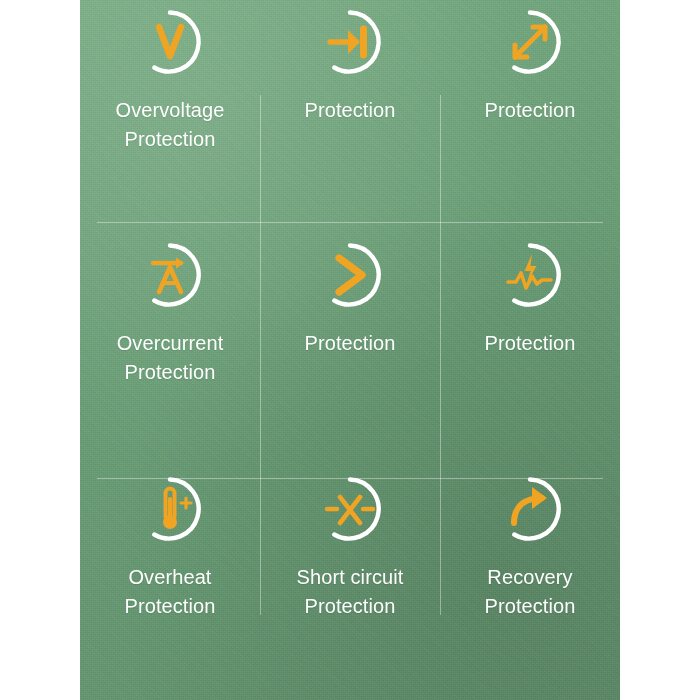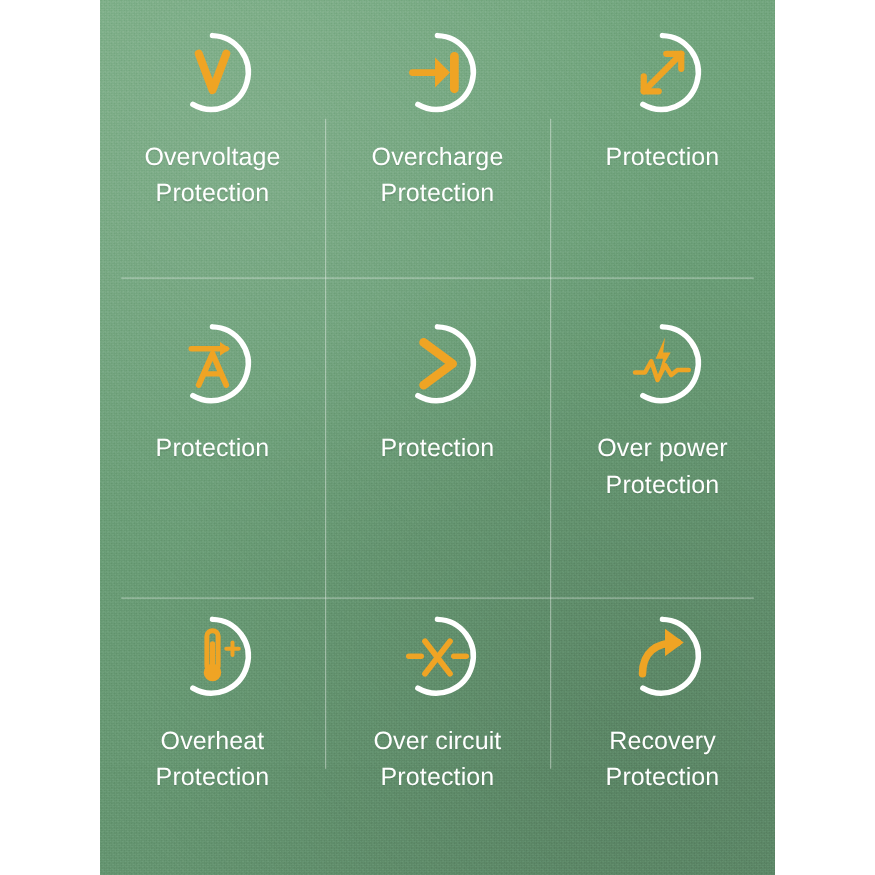--- a/index.html
+++ b/index.html
@@ -61,21 +61,21 @@
     grid-template-rows: 1fr 1fr 1fr;
     z-index: 2;
   }
 
   .cell {
     position: relative;
     display: flex;
     flex-direction: column;
     align-items: center;
     justify-content: flex-start;
-    padding-top: 22px;
+    padding-top: 6px;
     box-sizing: border-box;
   }
 
   .icon-wrap {
     width: 72px;
     height: 72px;
     display: block;
     margin-bottom: 18px;
   }
   .icon-wrap svg { display: block; width: 72px; height: 72px; }
@@ -131,21 +131,20 @@
       <div class="cell">
         <span class="icon-wrap">
           <svg viewBox="0 0 72 72">
             <path d="M36 6.5 A29.5 29.5 0 1 1 20.3 61.5" fill="none" stroke="#ffffff" stroke-width="4.4" stroke-linecap="round"></path>
             <line x1="16" y1="36" x2="42" y2="36" stroke="#efa424" stroke-width="5.4" stroke-linecap="round"></line>
             <path d="M34 24 L46 36 L34 48 Z" fill="#efa424"></path>
             <line x1="49.5" y1="23" x2="49.5" y2="49" stroke="#efa424" stroke-width="7" stroke-linecap="round"></line>
           </svg>
         </span>
         <div class="label">
-          <span>Overcharge</span>
           <span class="l2">Protection</span>
         </div>
       </div>
 
       <div class="cell">
         <span class="icon-wrap">
           <svg viewBox="0 0 72 72">
             <path d="M36 6.5 A29.5 29.5 0 1 1 20.3 61.5" fill="none" stroke="#ffffff" stroke-width="4.4" stroke-linecap="round"></path>
             <line x1="21" y1="51" x2="51" y2="21" stroke="#efa424" stroke-width="5" stroke-linecap="round"></line>
             <polyline points="51,33 51,21 39,21" fill="none" stroke="#efa424" stroke-width="5" stroke-linecap="round" stroke-linejoin="round"></polyline>
@@ -161,20 +160,21 @@
         <span class="icon-wrap">
           <svg viewBox="0 0 72 72">
             <path d="M36 6.5 A29.5 29.5 0 1 1 20.3 61.5" fill="none" stroke="#ffffff" stroke-width="4.4" stroke-linecap="round"></path>
             <line x1="19" y1="24" x2="47" y2="24" stroke="#efa424" stroke-width="4.4" stroke-linecap="round"></line>
             <path d="M42 18.5 L50 24 L42 29.5 Z" fill="#efa424"></path>
             <path d="M25 53 L36 28 L47 53" fill="none" stroke="#efa424" stroke-width="4.6" stroke-linecap="round" stroke-linejoin="round"></path>
             <line x1="29.5" y1="44" x2="42.5" y2="44" stroke="#efa424" stroke-width="4.2" stroke-linecap="round"></line>
           </svg>
         </span>
         <div class="label">
+          <span>Overcurrent</span>
           <span class="l2">Protection</span>
         </div>
       </div>
 
       <div class="cell">
         <span class="icon-wrap">
           <svg viewBox="0 0 72 72">
             <path d="M36 6.5 A29.5 29.5 0 1 1 20.3 61.5" fill="none" stroke="#ffffff" stroke-width="4.4" stroke-linecap="round"></path>
             <path d="M25 19 L48 36 L25 53" fill="none" stroke="#efa424" stroke-width="7.2" stroke-linecap="round" stroke-linejoin="round"></path>
           </svg>
@@ -186,21 +186,20 @@
 
       <div class="cell">
         <span class="icon-wrap">
           <svg viewBox="0 0 72 72">
             <path d="M36 6.5 A29.5 29.5 0 1 1 20.3 61.5" fill="none" stroke="#ffffff" stroke-width="4.4" stroke-linecap="round"></path>
             <path d="M14 43 L22 43 L27 34 L32 49 L38 37 L43 45 L48 41 L57 41" fill="none" stroke="#efa424" stroke-width="3.6" stroke-linecap="round" stroke-linejoin="round"></path>
             <path d="M38 15 L30.5 32 L36.5 32 L33 44 L42.5 27 L36.5 27 Z" fill="#efa424"></path>
           </svg>
         </span>
         <div class="label">
-          <span>Over power</span>
           <span class="l2">Protection</span>
         </div>
       </div>
 
       <div class="cell">
         <span class="icon-wrap">
           <svg viewBox="0 0 72 72">
             <path d="M36 6.5 A29.5 29.5 0 1 1 20.3 61.5" fill="none" stroke="#ffffff" stroke-width="4.4" stroke-linecap="round"></path>
             <path d="M31.5 44 L31.5 20 a4.5 4.5 0 0 1 9 0 L40.5 44" fill="none" stroke="#efa424" stroke-width="4" stroke-linecap="round" stroke-linejoin="round"></path>
             <circle cx="36" cy="49" r="7" fill="#efa424"></circle>
@@ -219,21 +218,21 @@
         <span class="icon-wrap">
           <svg viewBox="0 0 72 72">
             <path d="M36 6.5 A29.5 29.5 0 1 1 20.3 61.5" fill="none" stroke="#ffffff" stroke-width="4.4" stroke-linecap="round"></path>
             <line x1="26" y1="24" x2="46" y2="50" stroke="#efa424" stroke-width="4.6" stroke-linecap="round"></line>
             <line x1="46" y1="24" x2="26" y2="50" stroke="#efa424" stroke-width="4.6" stroke-linecap="round"></line>
             <line x1="13" y1="36" x2="23" y2="36" stroke="#efa424" stroke-width="4.4" stroke-linecap="round"></line>
             <line x1="49" y1="36" x2="59" y2="36" stroke="#efa424" stroke-width="4.4" stroke-linecap="round"></line>
           </svg>
         </span>
         <div class="label">
-          <span>Over circuit</span>
+          <span>Short circuit</span>
           <span class="l2">Protection</span>
         </div>
       </div>
 
       <div class="cell">
         <span class="icon-wrap">
           <svg viewBox="0 0 72 72">
             <path d="M36 6.5 A29.5 29.5 0 1 1 20.3 61.5" fill="none" stroke="#ffffff" stroke-width="4.4" stroke-linecap="round"></path>
             <path d="M20 50 C20 33, 31 25, 48 25" fill="none" stroke="#efa424" stroke-width="6" stroke-linecap="round"></path>
             <path d="M38 14 L53 25 L38 36 Z" fill="#efa424"></path>

